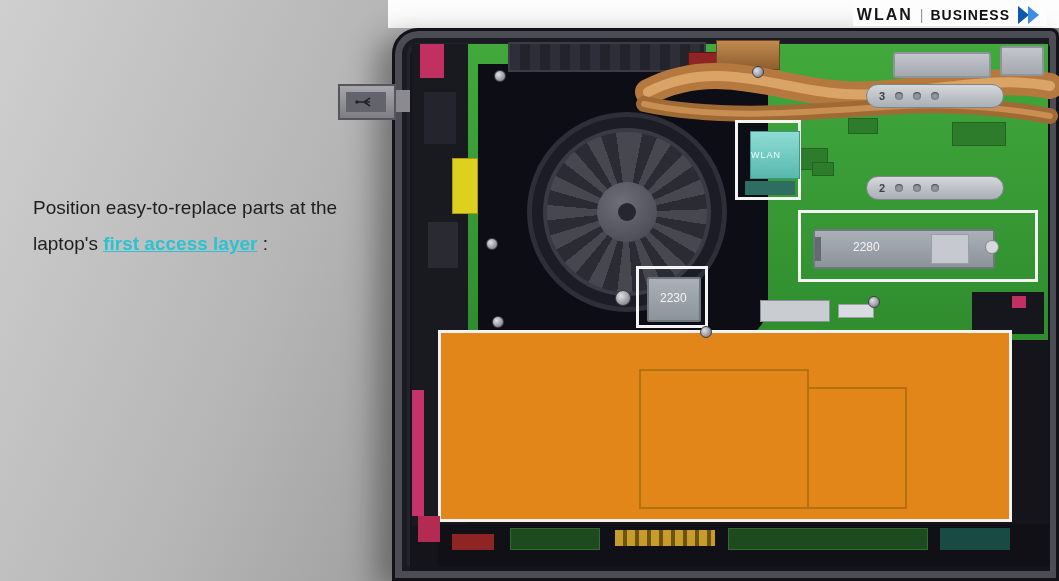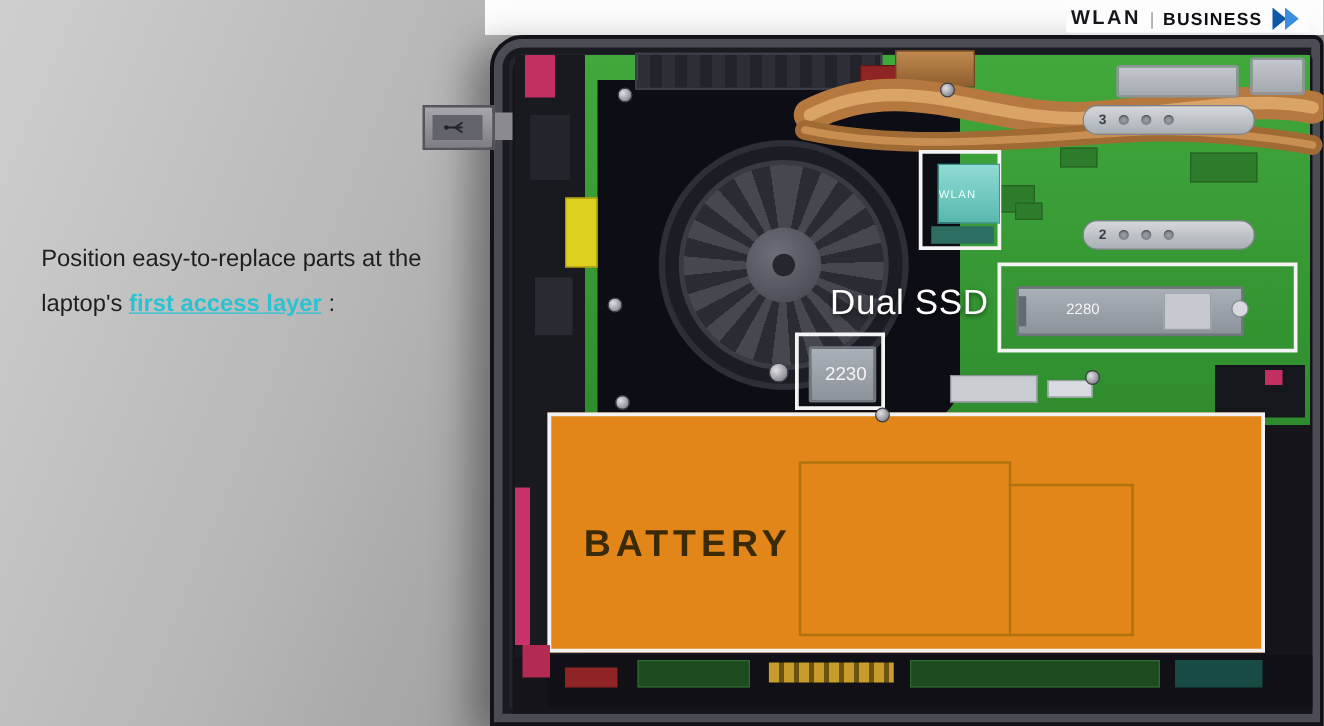--- a/index.html
+++ b/index.html
@@ -129,40 +129,38 @@
     <div class="abs" style="left:972px;top:292px;width:72px;height:42px;background:#16161d;"></div>
     <div class="abs" style="left:1012px;top:296px;width:14px;height:12px;background:#c13060;"></div>
 
     <div class="abs hlbox" style="left:735px;top:120px;width:66px;height:80px;">
       <div class="abs wlan-mod">
         <span class="wlan-txt">WLAN</span>
       </div>
       <div class="abs wlan-sub"></div>
     </div>
 
-    <div class="abs dualssd">Dual SSD</div>
 
     <div class="abs hlbox" style="left:798px;top:210px;width:240px;height:72px;">
       <div class="abs ssd-stick" style="left:12px;top:16px;width:182px;height:40px;"></div>
       <div class="abs" style="left:14px;top:24px;width:6px;height:24px;background:#646a72;"></div>
       <div class="abs" style="left:130px;top:21px;width:38px;height:30px;background:#c6cad0;border:1px solid #9aa0a6;"></div>
       <div class="abs" style="left:184px;top:27px;width:14px;height:14px;border-radius:50%;background:#d7d9dd;border:1px solid #84888e;"></div>
       <span class="ssd-num" style="left:52px;top:27px;font-size:12px;">2280</span>
     </div>
 
     <div class="abs screw" style="left:615px;top:290px;width:16px;height:16px;"></div>
     <div class="abs hlbox" style="left:636px;top:266px;width:72px;height:62px;">
       <div class="abs ssd-stick" style="left:8px;top:8px;width:54px;height:45px;"></div>
-      <span class="ssd-num" style="left:21px;top:22px;font-size:15px;">2230</span>
+      <span class="ssd-num" style="left:21px;top:22px;font-size:12px;">2230</span>
     </div>
 
     <div class="abs battery">
       <div class="notch" style="left:198px;top:36px;width:170px;height:140px;"></div>
       <div class="notch" style="left:366px;top:54px;width:100px;height:122px;border-left:none;"></div>
-      <span class="bat-lbl">BATTERY</span>
     </div>
 
     <div class="abs bstrip">
       <div class="abs" style="left:14px;top:10px;width:42px;height:16px;background:#8e2424;"></div>
       <div class="abs" style="left:72px;top:4px;width:90px;height:22px;background:#1e4a20;border:1px solid #2f6b31;"></div>
       <div class="abs" style="left:177px;top:6px;width:100px;height:16px;background:repeating-linear-gradient(90deg,#c79c2a 0 8px,#6b5312 8px 12px);"></div>
       <div class="abs" style="left:290px;top:4px;width:200px;height:22px;background:#1e4a20;border:1px solid #2f6b31;"></div>
       <div class="abs" style="left:502px;top:4px;width:70px;height:22px;background:#174b44;"></div>
     </div>
 

